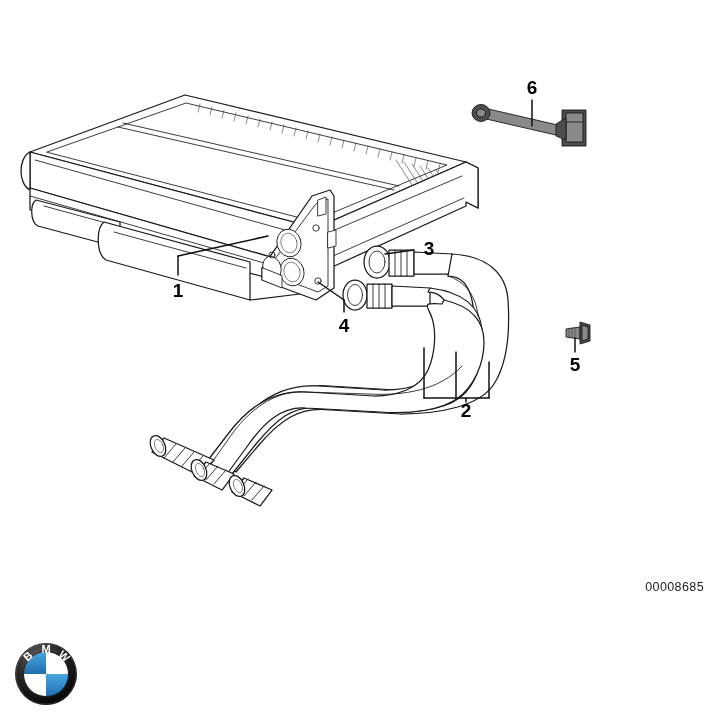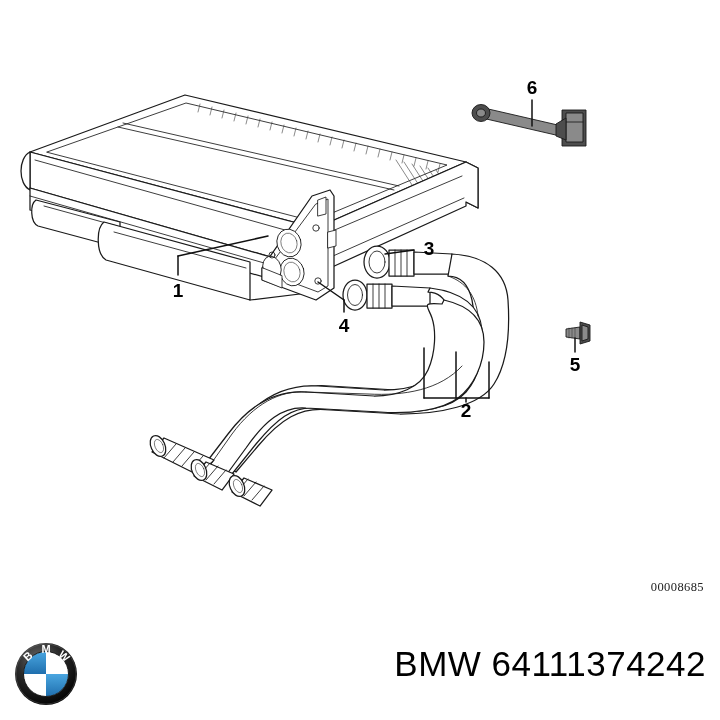--- a/index.html
+++ b/index.html
@@ -84,21 +84,21 @@
     font-size: 19px;
     font-weight: bold;
     fill: #000000;
     text-anchor: middle;
     dominant-baseline: middle;
   }
   .drawing-no {
     position: absolute;
     right: 16px;
     top: 580px;
-    font-family: Liberation Serif, serif;
+    font-family: Liberation Sans, sans-serif;
     font-size: 12.5px;
     color: #222222;
     letter-spacing: 0.4px;
     white-space: nowrap;
   }
   .footer {
     position: absolute;
     left: 0;
     bottom: 0;
     width: 720px;
@@ -403,16 +403,15 @@
         <path d="M 32,54.5 A 22.5,22.5 0 0 0 54.5,32 L 32,32 Z" fill="url(#blueGrad)"></path>
         <circle cx="32" cy="32" r="22.5" fill="none" stroke="#1a1a1a" stroke-width="1"></circle>
         <g fill="#ffffff" font-family="Liberation Sans, sans-serif" font-size="11" font-weight="bold">
           <text x="16.5" y="17" transform="rotate(-42 16.5 17)" text-anchor="middle">B</text>
           <text x="32" y="10.5" text-anchor="middle">M</text>
           <text x="47.5" y="17" transform="rotate(42 47.5 17)" text-anchor="middle">W</text>
         </g>
       </svg>
     </div>
 
-    <div class="partno">BMW 64111374242</div>
   </div>
 
 </div>
 
 </body></html>

